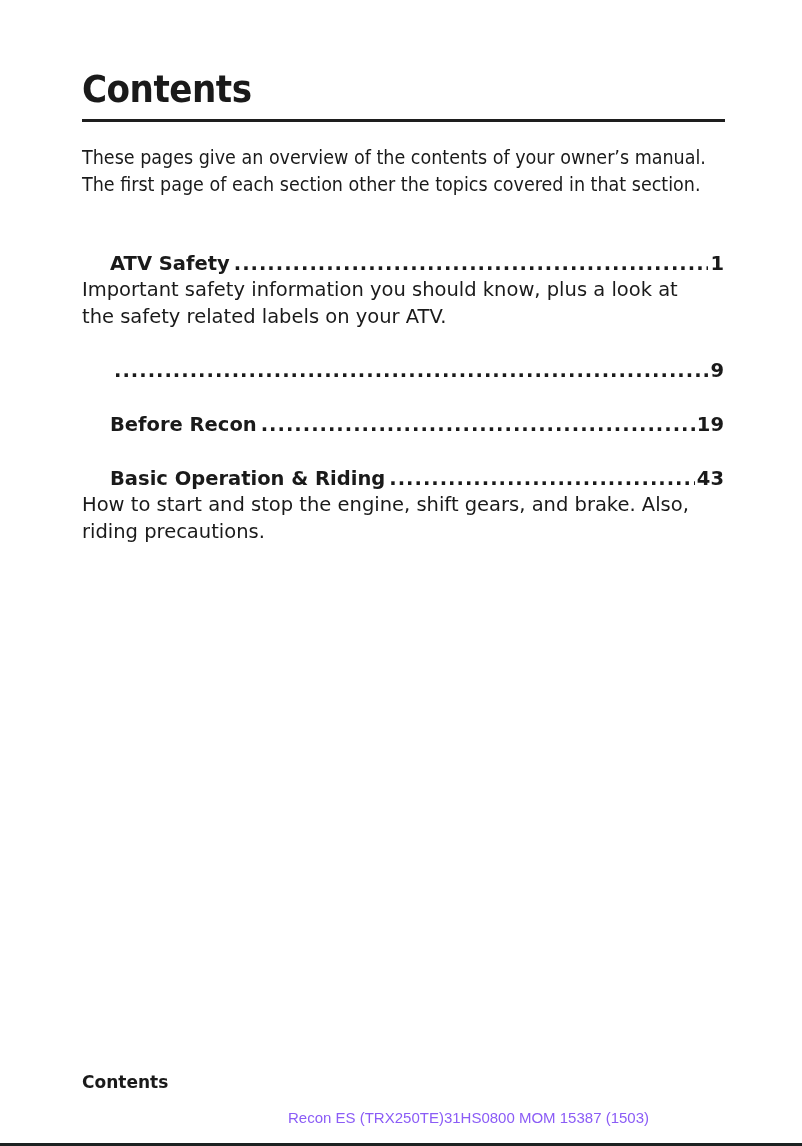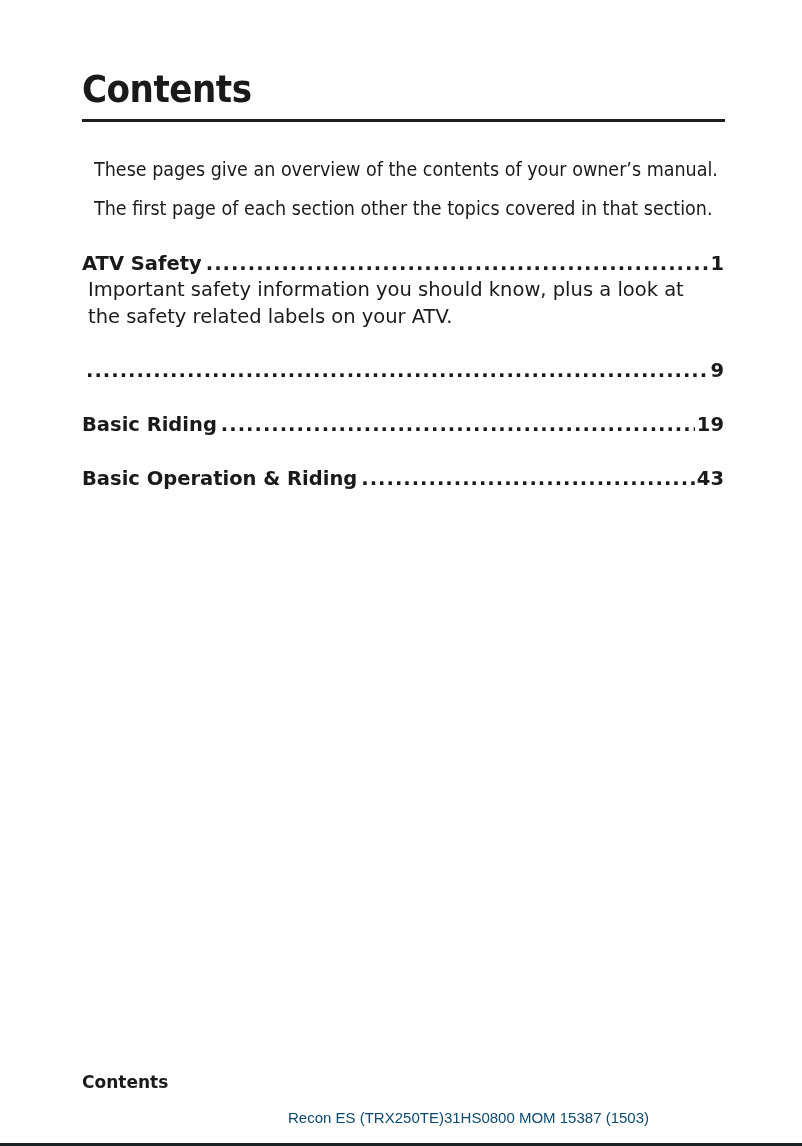--- a/index.html
+++ b/index.html
@@ -38,73 +38,74 @@
   }
   .intro {
     position: absolute;
     left: 82px;
     top: 145px;
     width: 650px;
     font-size: 19.5px;
     line-height: 26.5px;
     font-stretch: condensed;
   }
-  .intro p { margin: 12px; }
+  .intro p { margin: 0; }
   .toc {
     position: absolute;
     left: 82px;
     top: 250px;
     width: 642px;
   }
   .toc-entry {
     margin-bottom: 27px;
   }
   .toc-head {
     display: flex;
     align-items: baseline;
     font-size: 19.5px;
     font-weight: bold;
     line-height: 27px;
     height: 27px;
     cursor: pointer;
+    margin-left: 28px;
   }
   .toc-head .label { white-space: nowrap; }
   .toc-head .leader {
     flex: 1;
     overflow: hidden;
     white-space: nowrap;
     margin: 0 2px 0 4px;
     letter-spacing: 1px;
   }
   .toc-head .leader::before {
     content: "..............................................................................................................................................................";
   }
   .toc-head .page { white-space: nowrap; }
   .toc-desc {
-    margin-left: 6px;
+    margin-left: 0;
     font-size: 19.5px;
     line-height: 26.5px;
     width: 625px;
   }
   .footer-label {
     position: absolute;
     left: 82px;
     top: 1071px;
     font-size: 17px;
     font-weight: bold;
     line-height: 22px;
   }
   .footer-code {
     position: absolute;
     left: 288px;
     top: 1108px;
     font-family: "Liberation Sans", sans-serif;
     font-size: 15px;
     line-height: 20px;
-    color: #0c4a6e;
+    color: #8b5cf6;
   }
   .bottom-rule {
     position: absolute;
     left: 0;
     top: 1143px;
     width: 802px;
     height: 3px;
     background: #1c2222;
   }
 </style>
@@ -131,30 +132,31 @@
 
   <div class="toc-entry">
     <div class="toc-head">
       <span class="leader"></span>
       <span class="page">9</span>
     </div>
   </div>
 
   <div class="toc-entry">
     <div class="toc-head">
-      <span class="label">Basic Riding</span>
+      <span class="label">Before Recon</span>
       <span class="leader"></span>
       <span class="page">19</span>
     </div>
   </div>
 
   <div class="toc-entry">
     <div class="toc-head">
       <span class="label">Basic Operation &amp; Riding</span>
       <span class="leader"></span>
       <span class="page">43</span>
     </div>
+    <div class="toc-desc">How to start and stop the engine, shift gears, and brake. Also, riding precautions.</div>
   </div>
 </div>
 
 <div class="footer-label">Contents</div>
 <div class="footer-code">Recon ES (TRX250TE)31HS0800 MOM 15387 (1503)</div>
 <div class="bottom-rule"></div>
 
 </body></html>

